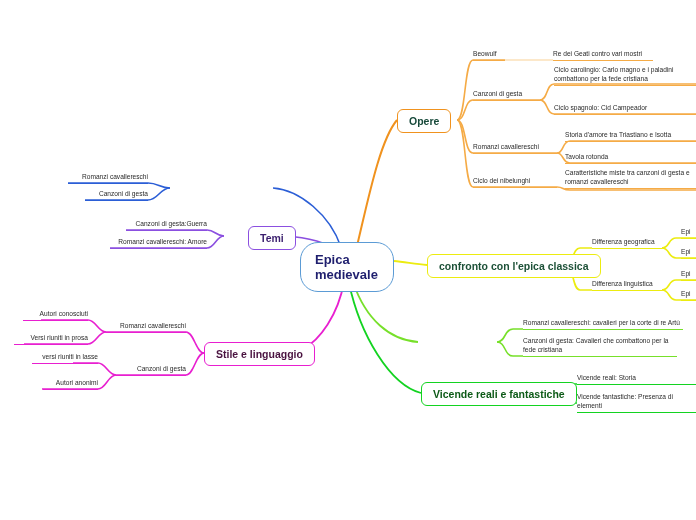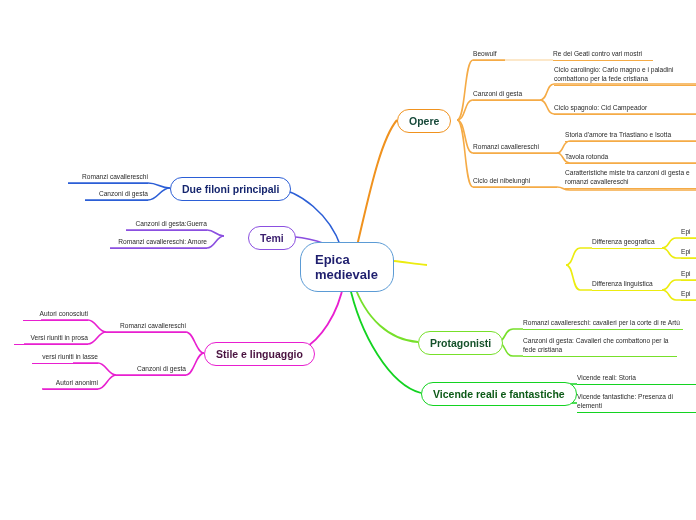--- a/index.html
+++ b/index.html
@@ -27,21 +27,21 @@
     padding:9px 14px;
     white-space:pre-line;
   }
 
   
   .l1{
     position:absolute;
     box-sizing:border-box;
     border-width:1.4px;
     border-style:solid;
-    border-radius:12px;
+    border-radius:6px;
     background:#ffffff;
     font-weight:bold;
     font-size:10.5px;
     line-height:12px;
     padding:5px 11px;
     white-space:nowrap;
     color:#17475a;
   }
   .l1.blue  {border-color:#2b5ed6;color:#16266e;}
   .l1.violet{border-color:#8b4fe0;color:#3b1f6e;}
@@ -137,30 +137,29 @@
     <path d="M497,342 C 506,342 504,329 513,329 L 523,329" stroke="#77e02a" stroke-width="1.6"></path>
     <path d="M497,342 C 506,342 504,356 513,356 L 523,356" stroke="#77e02a" stroke-width="1.6"></path>
 
     <path d="M549,393 C 558,393 556,384 565,384 L 577,384" stroke="#13d321" stroke-width="1.6"></path>
     <path d="M549,393 C 558,393 556,403 565,403 L 577,403" stroke="#13d321" stroke-width="1.6"></path>
   </svg>
 
   <div class="center-node" style="left:300px;top:242px;width:94px;">Epica
 medievale</div>
 
-  <div class="l1 blue" style="left:170px;top:177px;">Due filoni principali</div>
 
   <div class="l1 violet" style="left:224px;top:226px;margin-left:24px;">Temi</div>
 
   <div class="l1 magenta" style="left:204px;top:342px;">Stile e linguaggio</div>
 
   <div class="l1 orange" style="left:397px;top:109px;">Opere</div>
 
-
-  <div class="l1 lgreen" style="left:418px;top:331px;">Protagonisti</div>
+  <div class="l1 yellow" style="left:427px;top:254px;">confronto con l'epica classica</div>
+
 
   <div class="l1 green" style="left:421px;top:382px;">Vicende reali e fantastiche</div>
 
   <div class="leaf l b-blue" style="left:68px;top:172px;width:80px;">Romanzi cavallereschi</div>
   <div class="leaf l b-blue" style="left:85px;top:189px;width:63px;">Canzoni di gesta</div>
 
   <div class="leaf l b-violet" style="left:126px;top:219px;width:81px;">Canzoni di gesta:Guerra</div>
   <div class="leaf l b-violet" style="left:110px;top:237px;width:97px;">Romanzi cavallereschi: Amore</div>
 
   <div class="leaf l b-magenta" style="left:106px;top:321px;width:80px;">Romanzi cavallereschi</div>

